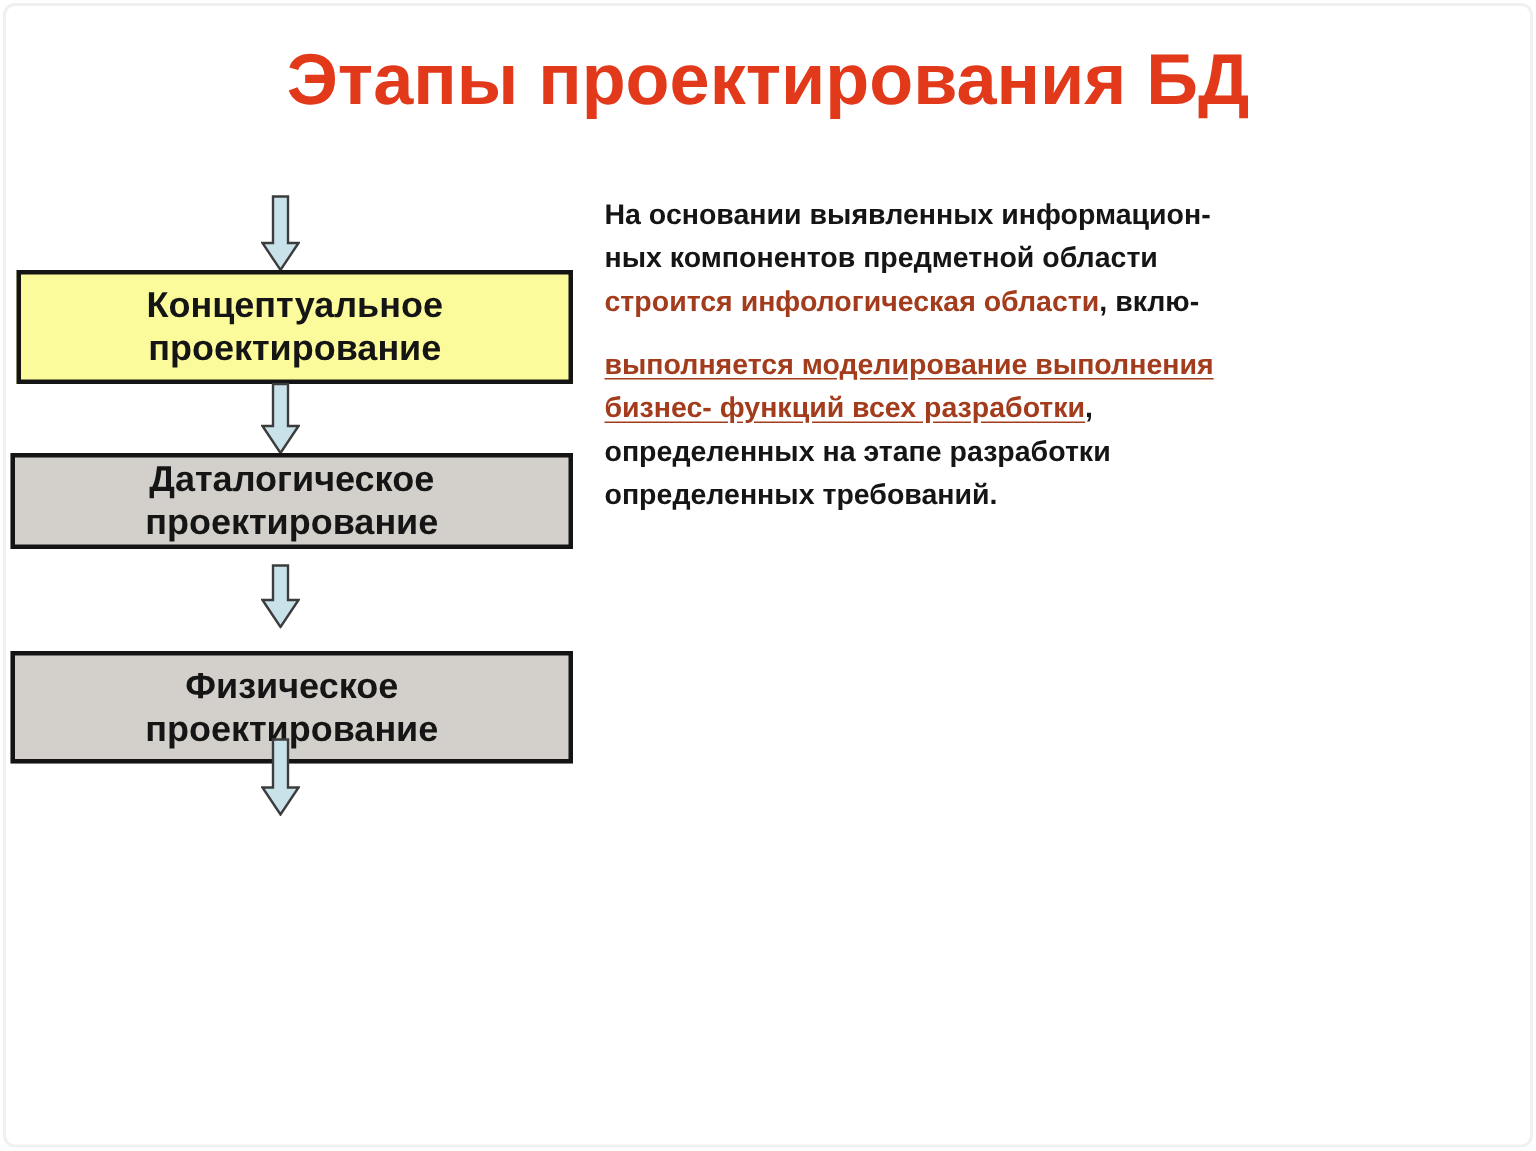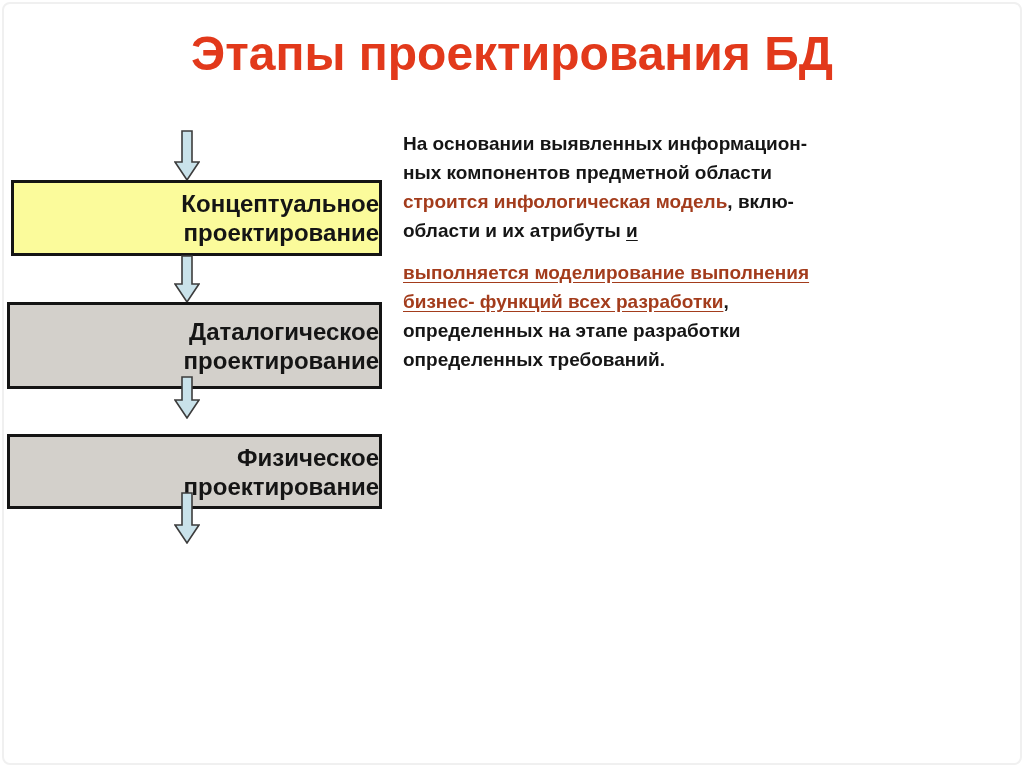--- a/index.html
+++ b/index.html
@@ -24,28 +24,28 @@
     line-height:56px;
     letter-spacing:0;
     color:var(--title-red,#e2391b);
     white-space:nowrap;
   }
   .flow-box {
     position:absolute;
     box-sizing:border-box;
     border:3px solid var(--box-border,#141414);
     display:flex; flex-direction:column;
-    align-items:flex-end; justify-content:center;
+    align-items:center; justify-content:center;
     text-align:center;
     font-size:24px; font-weight:bold;
     line-height:29px;
     color:var(--text-black,#151515);
   }
   .box-1 { left:11px; top:180px; width:371px; height:76px; background:var(--box-yellow,#fbfb9b); }
-  .box-2 { left:7px;  top:302px; width:375px; height:87px; background:var(--box-gray,#d3d0cb); }
+  .box-2 { left:7px;  top:302px; width:375px; height:64px; background:var(--box-gray,#d3d0cb); }
   .box-3 { left:7px;  top:434px; width:375px; height:75px; background:var(--box-gray,#d3d0cb); }
   .arrow { position:absolute; left:174px; width:26px; }
   .arrow polygon {
     fill:var(--arrow-fill,#c9e2ea);
     stroke:var(--arrow-stroke,#3c3c3c);
     stroke-width:1.6;
     stroke-linejoin:miter;
   }
   .a1 { top:130px; height:51px; }
   .a2 { top:255px; height:48px; }
@@ -99,22 +99,21 @@
   </div>
 
   <svg class="arrow a4" viewBox="0 0 26 52" preserveAspectRatio="none">
     <polygon points="8,1 18,1 18,33 25,33 13,51 1,33 8,33"></polygon>
   </svg>
 
   <div class="textcol">
     <div class="p1">
       <div class="tline"><span>На основании выявленных информацион-</span></div>
       <div class="tline"><span>ных компонентов предметной области</span></div>
-      <div class="tline"><span class="red">строится инфологическая модель</span><span>, вклю-</span></div>
-      <div class="tline"><span>области и их атрибуты </span><span class="ul">и</span></div>
+      <div class="tline"><span class="red">строится инфологическая области</span><span>, вклю-</span></div>
     </div>
     <div class="p2">
       <div class="tline"><span class="red ul">выполняется моделирование выполнения</span></div>
       <div class="tline"><span class="red ul">бизнес- функций всех разработки</span><span>,</span></div>
       <div class="tline"><span>определенных на этапе разработки</span></div>
       <div class="tline"><span>определенных требований.</span></div>
     </div>
   </div>
 </div>
 

